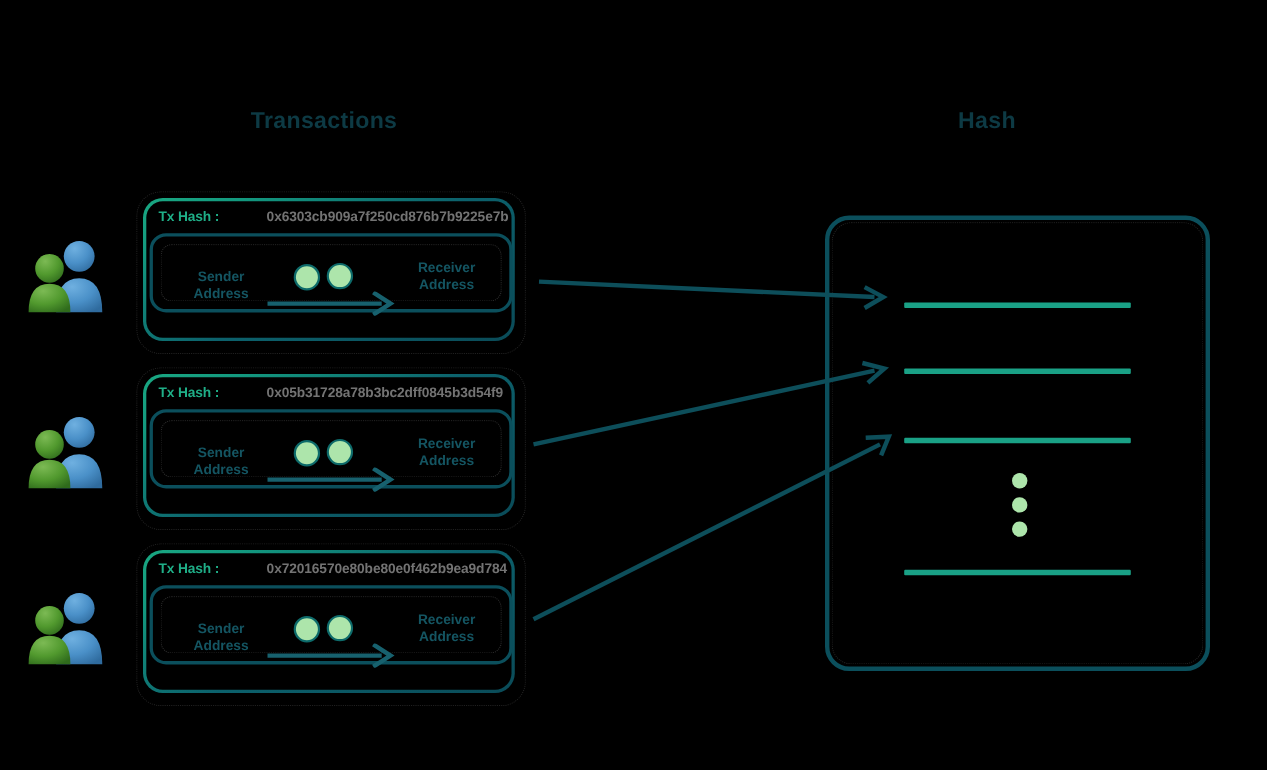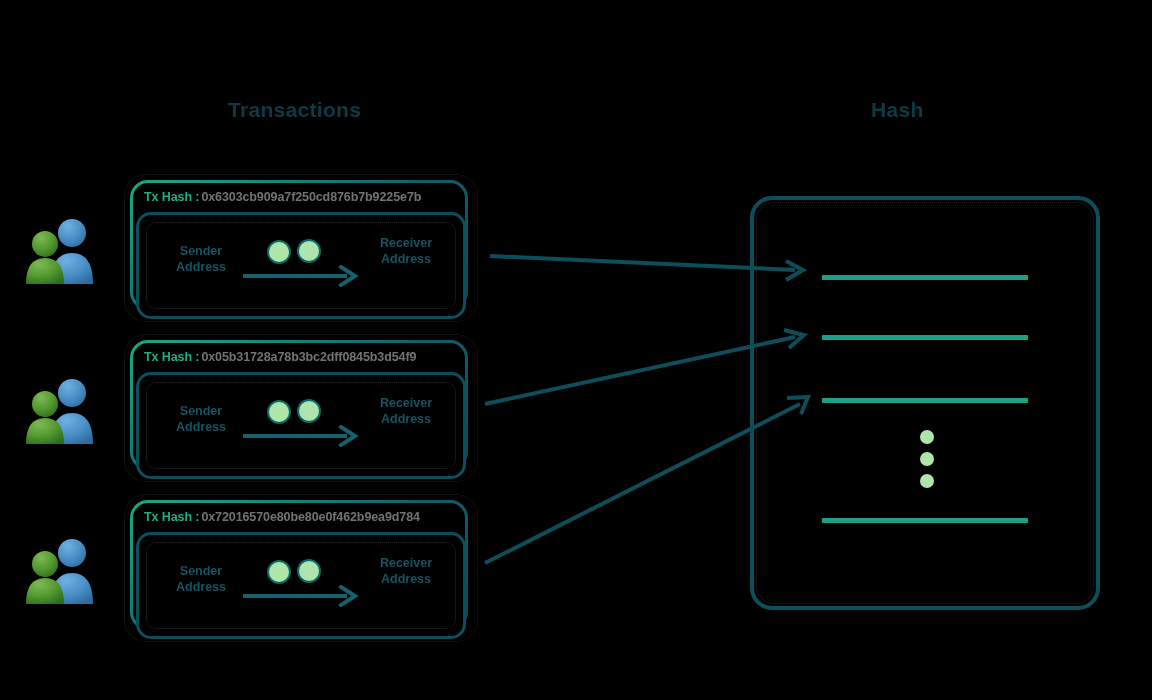--- a/index.html
+++ b/index.html
@@ -71,30 +71,31 @@
     top: 10px;
     width: 312px;
     height: 22px;
     display: flex;
     align-items: center;
     color: #1fae87;
     font-size: 12.5px;
     font-weight: bold;
     letter-spacing: -0.1px;
     white-space: nowrap;
+    gap: 41px;
   }
   .tx-hash-label { color: #1fae87; }
   .tx-hash-value { color: #737373; margin-left: 2px; }
 
   
   .tx-body {
     position: absolute;
     left: 14px;
     width: 330px;
-    height: 107px;
+    height: 72px;
     border: 3px solid #0b4f5c;
     border-radius: 15px;
     background: #000000;
     box-sizing: border-box;
   }
   .tx-body-dash {
     position: absolute;
     left: 7px;
     top: 7px;
     right: 7px;

